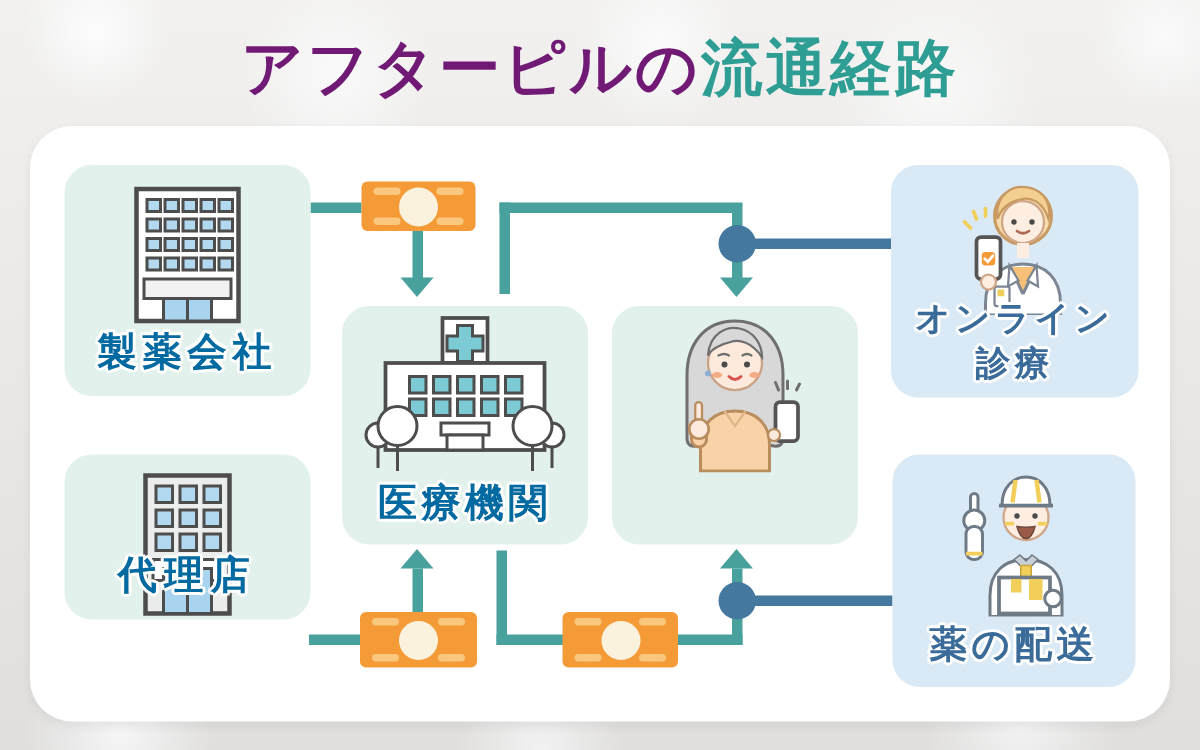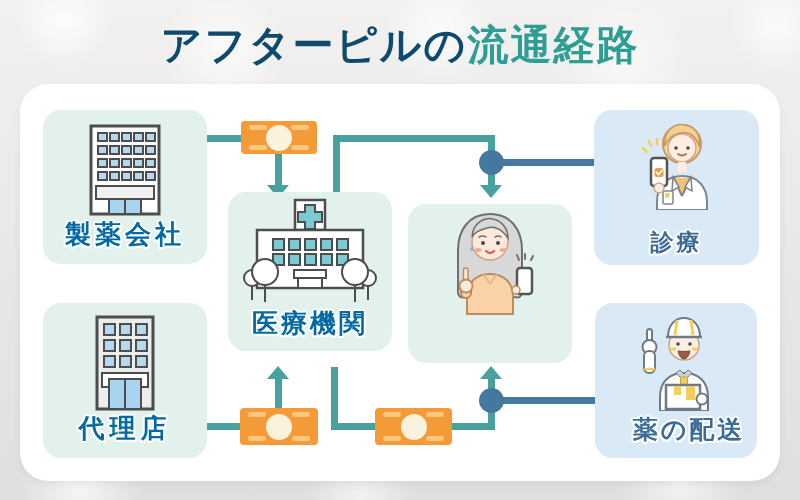--- a/index.html
+++ b/index.html
@@ -15,21 +15,21 @@
       radial-gradient(circle 70px at 97% 5%, rgba(255,255,255,.7), transparent 70%),
       radial-gradient(circle 90px at 10% 98%, rgba(255,255,255,.7), transparent 70%),
       radial-gradient(circle 80px at 45% 100%, rgba(255,255,255,.6), transparent 70%),
       radial-gradient(circle 90px at 85% 97%, rgba(255,255,255,.6), transparent 70%),
       linear-gradient(180deg,#f2f1f0,#e0dfde);
   }
   .title{
     position:absolute;top:16px;left:0;width:100%;text-align:center;
     font-size:41px;font-weight:800;letter-spacing:2px;line-height:58px;
   }
-  .title .t-blue{color:#0c4a6e;}
+  .title .t-blue{color:#701a75;}
   .title .t-teal{color:#2e9d94;}
   .panel{
     position:absolute;left:20px;top:84px;width:760px;height:397px;
     background:#ffffff;border-radius:28px;box-shadow:0 3px 8px rgba(0,0,0,.06);
   }
   .card{position:absolute;border-radius:18px;}
   .card.mint{background:#e3f1ec;}
   .card.blue{background:#d9e9f6;}
   .card svg{position:absolute;left:50%;transform:translateX(-50%);}
   .card-label{
@@ -128,42 +128,42 @@
         <rect x="59" y="52" width="9" height="8"></rect>
         <rect x="71" y="52" width="9" height="8"></rect>
     </g>
     <rect x="21" y="66" width="58" height="13" fill="#f2f2f2" stroke="#4d4d4d" stroke-width="2"></rect>
     <rect x="34" y="79" width="32" height="15" fill="#a9d4ef" stroke="#4d4d4d" stroke-width="2"></rect>
     <line x1="50" y1="79" x2="50" y2="94" stroke="#4d4d4d" stroke-width="2"></line>
   </svg>
   <div class="card-label" style="bottom:12px;font-size:26px;letter-spacing:4px;">製薬会社</div>
 </div>
 
-<div class="card mint" style="left:43px;top:303px;width:164px;height:155px;">
+<div class="card mint" style="left:43px;top:303px;width:164px;height:110px;">
   <svg width="100" height="100" viewBox="0 0 100 100" style="top:10px;">
     <rect x="22" y="4" width="56" height="92" fill="#ebecec" stroke="#4d4d4d" stroke-width="3"></rect>
     <g fill="#b3d9f0" stroke="#4d4d4d" stroke-width="2">
       <rect x="29" y="11" width="11" height="11"></rect>
         <rect x="45" y="11" width="11" height="11"></rect>
         <rect x="61" y="11" width="11" height="11"></rect>
       <rect x="29" y="27" width="11" height="11"></rect>
         <rect x="45" y="27" width="11" height="11"></rect>
         <rect x="61" y="27" width="11" height="11"></rect>
       <rect x="29" y="43" width="11" height="11"></rect>
         <rect x="45" y="43" width="11" height="11"></rect>
         <rect x="61" y="43" width="11" height="11"></rect>
     </g>
     <rect x="27" y="60" width="46" height="14" fill="#fff" stroke="#4d4d4d" stroke-width="2"></rect>
     <rect x="34" y="66" width="32" height="30" fill="#a9d4ef" stroke="#4d4d4d" stroke-width="2"></rect>
     <line x1="50" y1="66" x2="50" y2="96" stroke="#4d4d4d" stroke-width="2"></line>
   </svg>
   <div class="card-label" style="bottom:12px;font-size:26px;letter-spacing:5px;">代理店</div>
 </div>
 
-<div class="card mint" style="left:228px;top:192px;width:164px;height:159px;">
+<div class="card mint" style="left:228px;top:204px;width:164px;height:159px;">
   <svg width="150" height="112" viewBox="0 0 150 112" style="top:4px;">
     <rect x="60" y="4" width="30" height="30" fill="#fff" stroke="#4d4d4d" stroke-width="2.5"></rect>
     <path d="M70,9 h10 v7 h7 v10 h-7 v7 h-10 v-7 h-7 v-10 h7 z" fill="#7ccad4" stroke="#4d4d4d" stroke-width="2"></path>
     <rect x="22" y="34" width="106" height="58" fill="#fff" stroke="#4d4d4d" stroke-width="2.5"></rect>
     <g fill="#7ccad4" stroke="#4d4d4d" stroke-width="2">
       <rect x="38" y="43" width="11" height="11"></rect>
         <rect x="54" y="43" width="11" height="11"></rect>
         <rect x="70" y="43" width="11" height="11"></rect>
         <rect x="86" y="43" width="11" height="11"></rect>
         <rect x="102" y="43" width="11" height="11"></rect>
@@ -237,21 +237,21 @@
     <rect x="37.5" y="50" width="9" height="9" rx="2.5" fill="#f49a38"></rect>
     <path d="M39.5,54.5 L41.5,56.5 L45,52.5" fill="none" stroke="#fff" stroke-width="1.8" stroke-linecap="round"></path>
     <circle cx="42" cy="70" r="5" fill="#fdeee1" stroke="#cfa687" stroke-width="1.5"></circle>
     <g stroke="#f2cf5b" stroke-width="2.5" stroke-linecap="round">
       <line x1="30" y1="34" x2="26" y2="30"></line>
         <line x1="34" y1="28" x2="32" y2="23"></line>
         <line x1="40" y1="26" x2="40" y2="21"></line>
     </g>
   </svg>
   <div class="card-label" style="bottom:8px;font-size:23px;letter-spacing:3px;line-height:30px;">
-    <br>
+    <span>オンライン</span><br>
     <span>診療</span>
   </div>
 </div>
 
 <div class="card blue" style="left:595px;top:303px;width:162px;height:155px;">
   <svg width="120" height="100" viewBox="0 0 120 100" style="top:8px;">
     <rect x="31" y="18" width="5" height="14" rx="2.5" fill="#fff" stroke="#6e7a85" stroke-width="2"></rect>
     <circle cx="33.5" cy="36" r="7" fill="#fff" stroke="#6e7a85" stroke-width="2"></circle>
     <rect x="28" y="40" width="11" height="22" rx="5" fill="#fff" stroke="#6e7a85" stroke-width="2"></rect>
     <line x1="28" y1="58" x2="39" y2="58" stroke="#f2cf5b" stroke-width="2.5"></line>
@@ -265,14 +265,14 @@
     <line x1="55" y1="38" x2="59" y2="38" stroke="#f2cf5b" stroke-width="2.5" stroke-linecap="round"></line>
     <line x1="77" y1="38" x2="81" y2="38" stroke="#f2cf5b" stroke-width="2.5" stroke-linecap="round"></line>
     <path d="M62,40 Q68,41 74,40 Q72,48 68,48 Q64,48 62,40 Z" fill="#9c5b49" stroke="#6e4a3e" stroke-width="1"></path>
     <path d="M60,62 L68,70 L76,62 L72,59 L68,63 L64,59 Z" fill="#c9d0d5" stroke="#6e7a85" stroke-width="1"></path>
     <rect x="64.5" y="66" width="7" height="11" fill="#f2cf5b" stroke="#c9a53a" stroke-width="1"></rect>
     <rect x="50" y="74" width="34" height="24" fill="#fff" stroke="#6e7a85" stroke-width="2.5"></rect>
     <rect x="58" y="75" width="7" height="9" fill="#f2cf5b"></rect>
     <path d="M70,75 v14 h9 v-14 z" fill="#f2cf5b"></path>
     <circle cx="86" cy="88" r="5.5" fill="#fff" stroke="#6e7a85" stroke-width="2"></circle>
   </svg>
-  <div class="card-label" style="bottom:12px;font-size:25px;letter-spacing:3px;padding-left:13px;">薬の配送</div>
+  <div class="card-label" style="bottom:12px;font-size:25px;letter-spacing:3px;">薬の配送</div>
 </div>
 
 </body></html>

